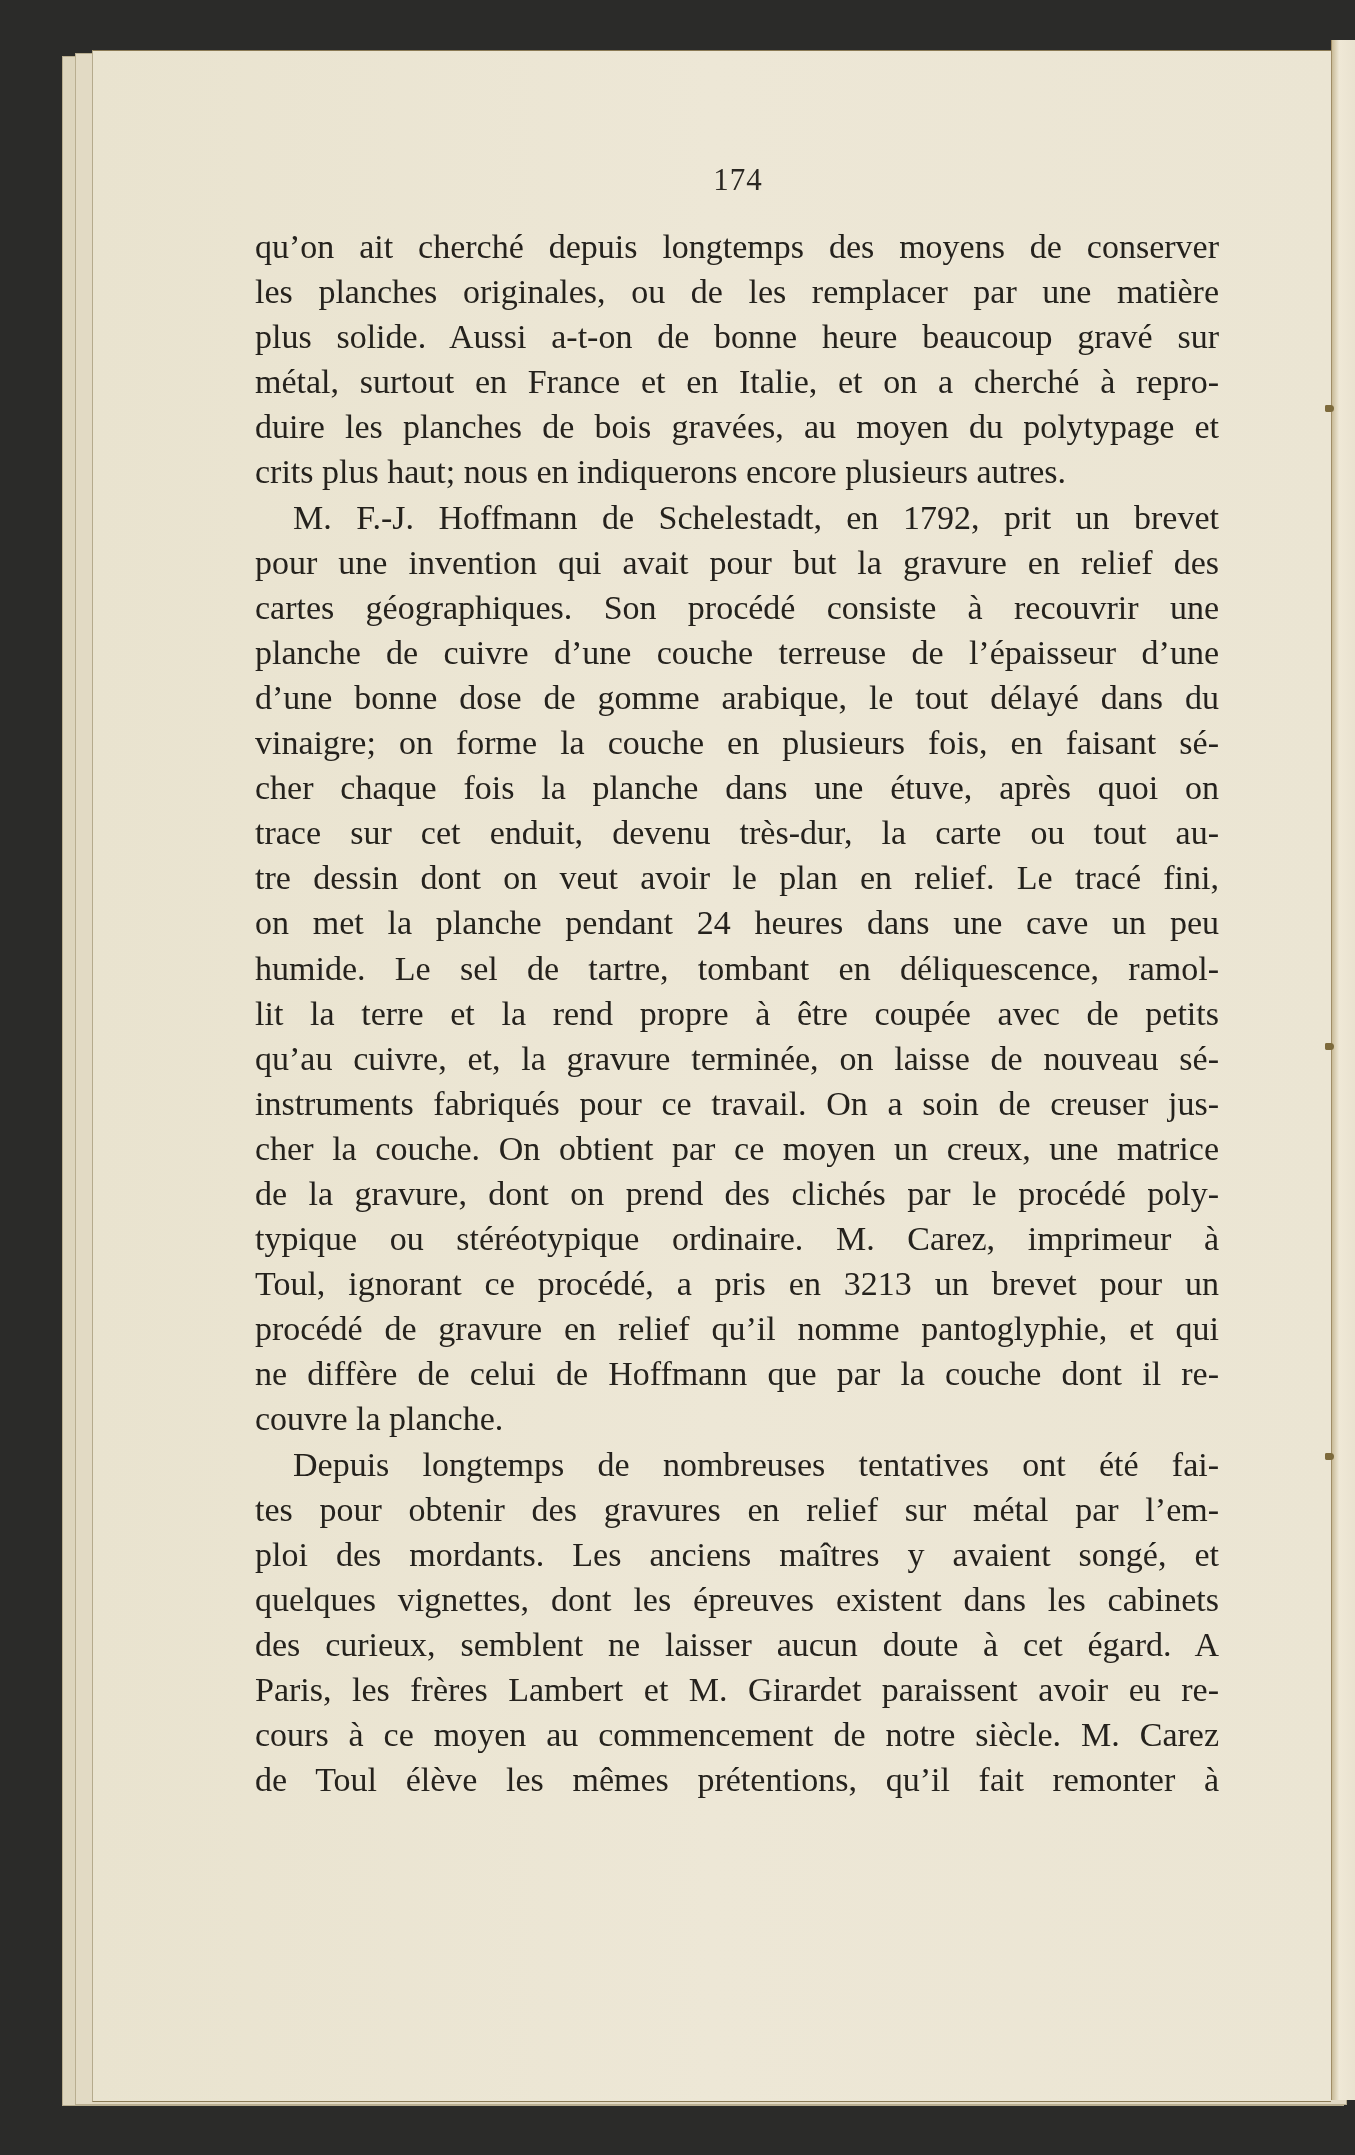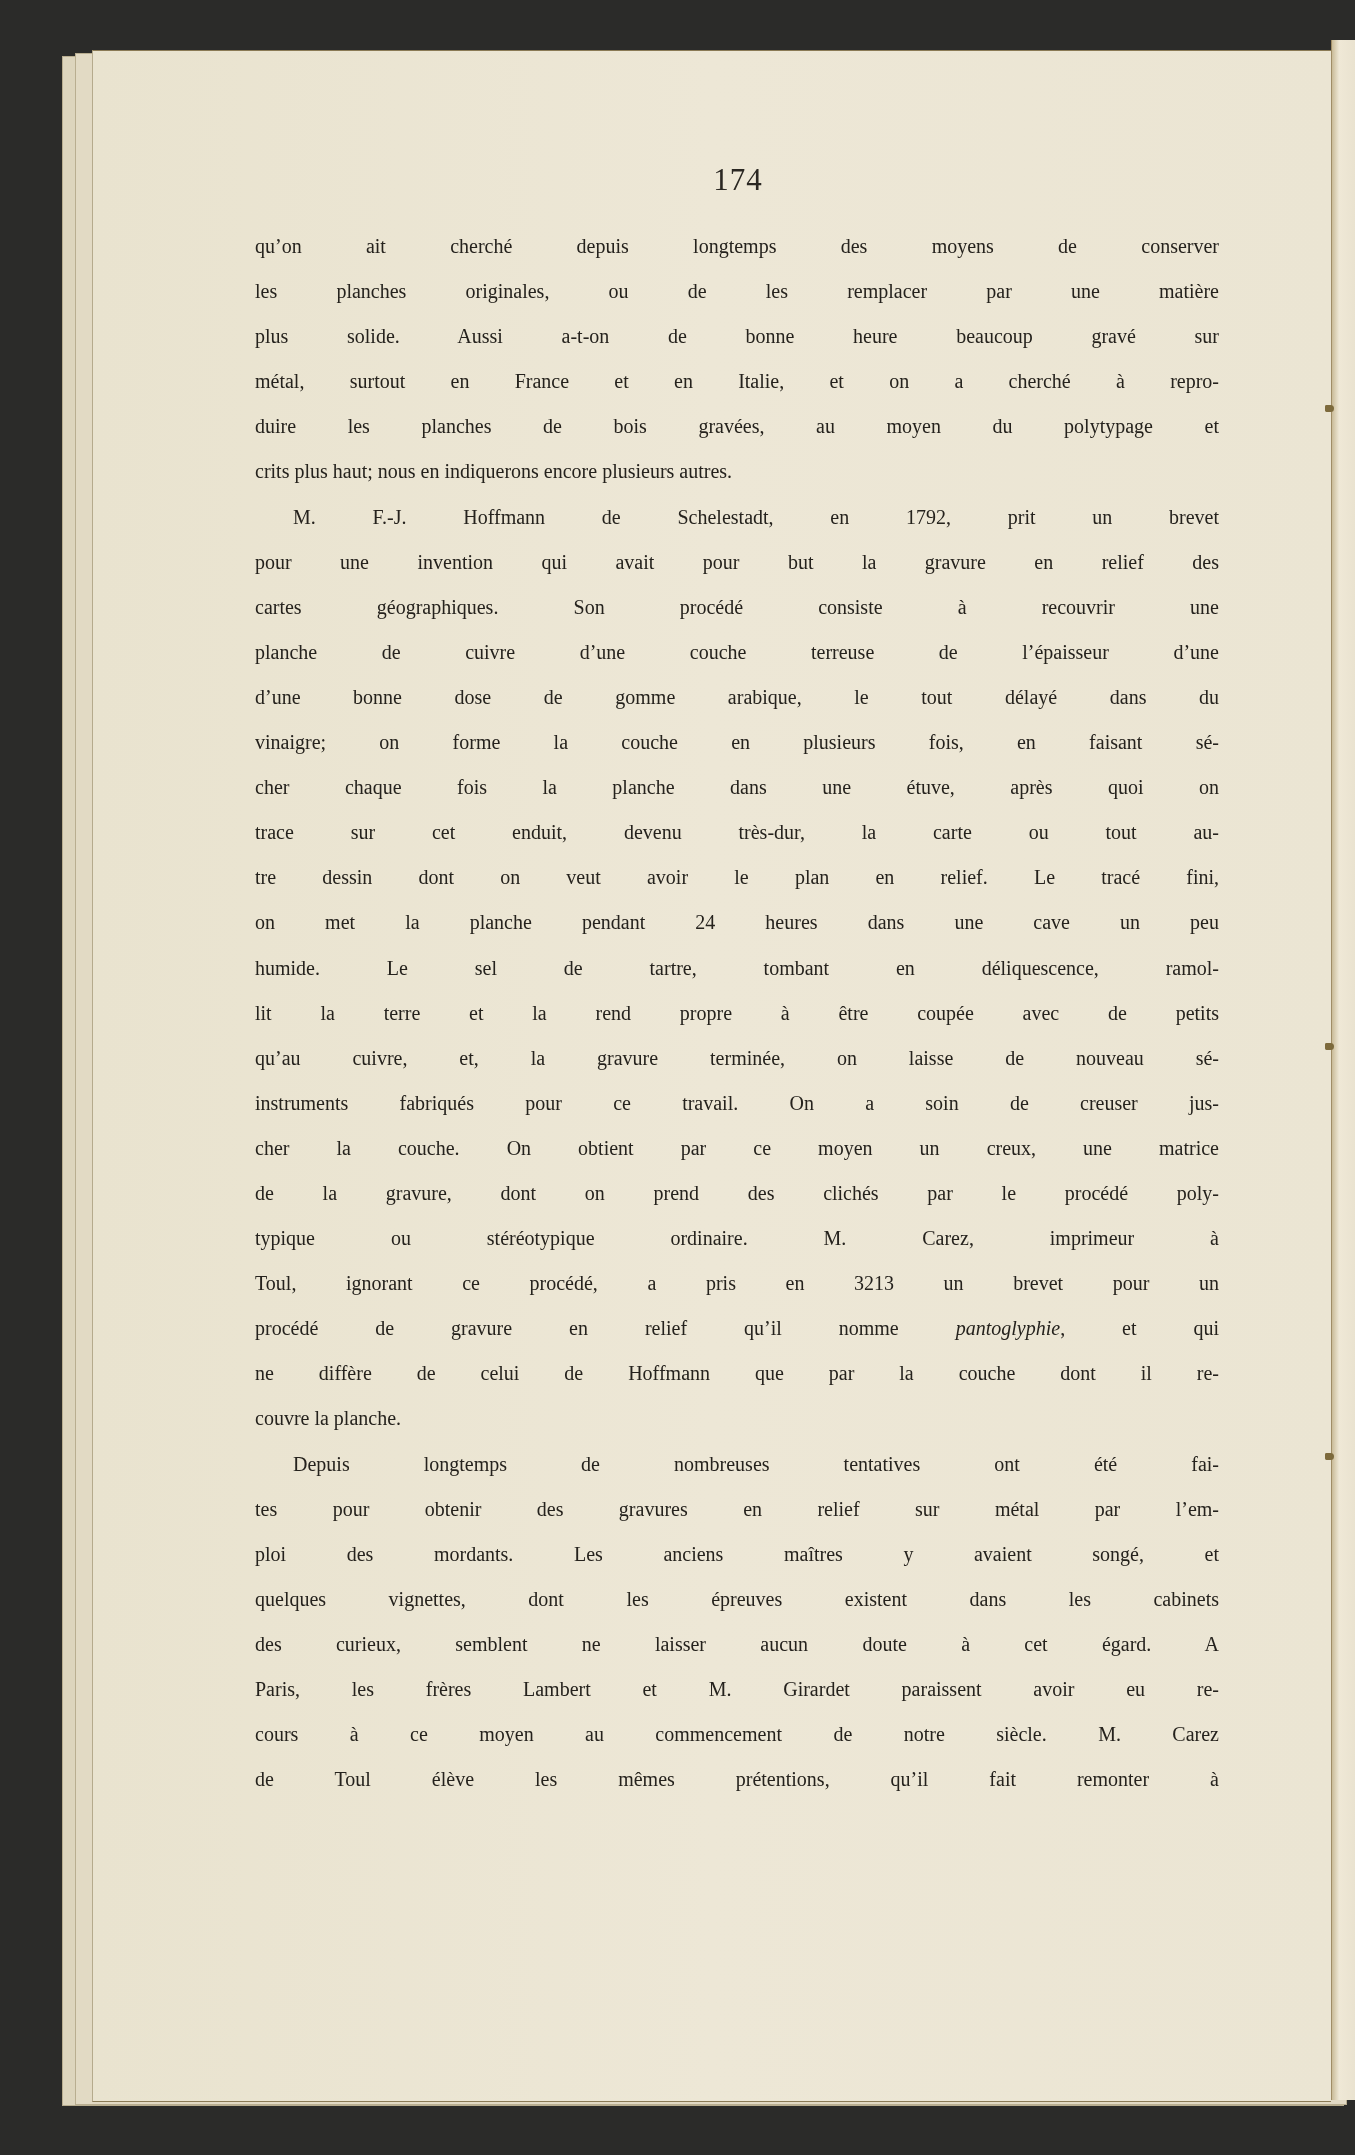--- a/index.html
+++ b/index.html
@@ -31,29 +31,29 @@
       position: absolute; left: 1325px; width: 9px; height: 7px;
       background: #7d6a3c; border-radius: 2px 5px 5px 2px;
     }
     .page-number {
       position: absolute; left: 0; width: 1476px; top: 162px;
       text-align: center; font-size: 31px; color: #2a2722;
       letter-spacing: 1px;
     }
     .text-block {
       position: absolute; left: 255px; top: 224px; width: 964px;
-      color: #25221d; font-size: 20px; line-height: 45.1px;
+      color: #25221d; font-size: 34px; line-height: 45.1px;
     }
     .line {
       display: block; height: 45.1px; white-space: nowrap;
       text-align: justify; text-align-last: justify;
     }
     .line.last { text-align-last: left; }
     .line.indent { padding-left: 38px; }
-    .ital { font-style: italic; }
+    .ital { }
   </style>
 </head>
 <body>
 
 <div class="leaf l1"></div>
 <div class="leaf l2"></div>
 <div class="facing"></div>
 
 <div class="page"></div>
 

